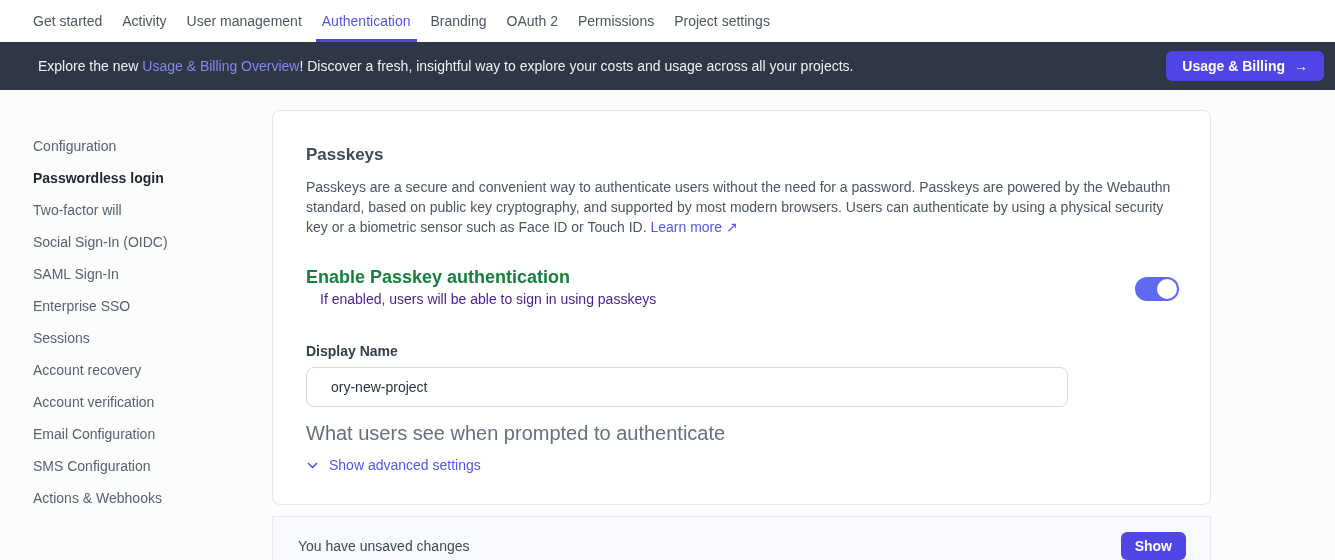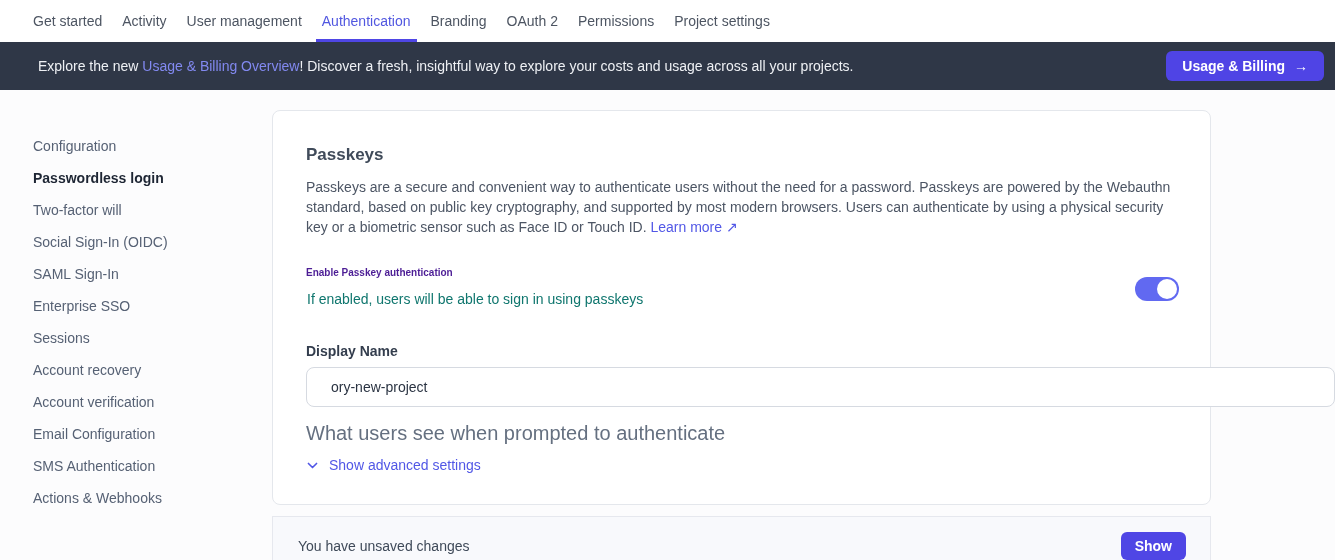--- a/index.html
+++ b/index.html
@@ -125,30 +125,30 @@
     color: #5157e6;
     cursor: pointer;
     text-decoration: none;
     white-space: nowrap;
   }
 
   .toggle-label {
     position: absolute;
     left: 33px;
     top: 156px;
-    font-size: 10px;
-    font-weight: 700;
+    font-size: 18px;
+    font-weight: 700;
+    color: #15803d;
+  }
+  .toggle-desc {
+    position: absolute;
+    left: 47px;
+    top: 180px;
+    font-size: 14px;
     color: #4c1d95;
-  }
-  .toggle-desc {
-    position: absolute;
-    left: 34px;
-    top: 180px;
-    font-size: 14px;
-    color: #0f766e;
   }
   .toggle {
     position: absolute;
     right: 31px;
     top: 166px;
     width: 44px;
     height: 24px;
     border-radius: 12px;
     background: #6169f1;
     cursor: pointer;
@@ -168,21 +168,21 @@
     left: 33px;
     top: 232px;
     font-size: 14px;
     font-weight: 700;
     color: #333d4d;
   }
   .text-input {
     position: absolute;
     left: 33px;
     top: 256px;
-    width: 1029px;
+    width: 762px;
     height: 40px;
     border: 1px solid #d6dae1;
     border-radius: 8px;
     padding: 0 24px;
     font-size: 14px;
     font-family: inherit;
     color: #2a3342;
     background: #ffffff;
     outline: none;
   }
@@ -265,21 +265,21 @@
     <div class="side-item">Configuration</div>
     <div class="side-item active">Passwordless login</div>
     <div class="side-item">Two-factor will</div>
     <div class="side-item">Social Sign-In (OIDC)</div>
     <div class="side-item">SAML Sign-In</div>
     <div class="side-item">Enterprise SSO</div>
     <div class="side-item">Sessions</div>
     <div class="side-item">Account recovery</div>
     <div class="side-item">Account verification</div>
     <div class="side-item">Email Configuration</div>
-    <div class="side-item">SMS Authentication</div>
+    <div class="side-item">SMS Configuration</div>
     <div class="side-item">Actions &amp; Webhooks</div>
   </div>
 
   <section class="card">
     <h2 class="card-title">Passkeys</h2>
 
     <p class="card-desc">
       <span>Passkeys are a secure and convenient way to authenticate users without the need for a password. Passkeys are powered by the Webauthn standard, based on public key cryptography, and supported by most modern browsers. Users can authenticate by using a physical security key or a biometric sensor such as Face ID or Touch ID.</span>
       <a class="inline-link"><span>Learn more</span> <span>↗</span></a>
     </p>

